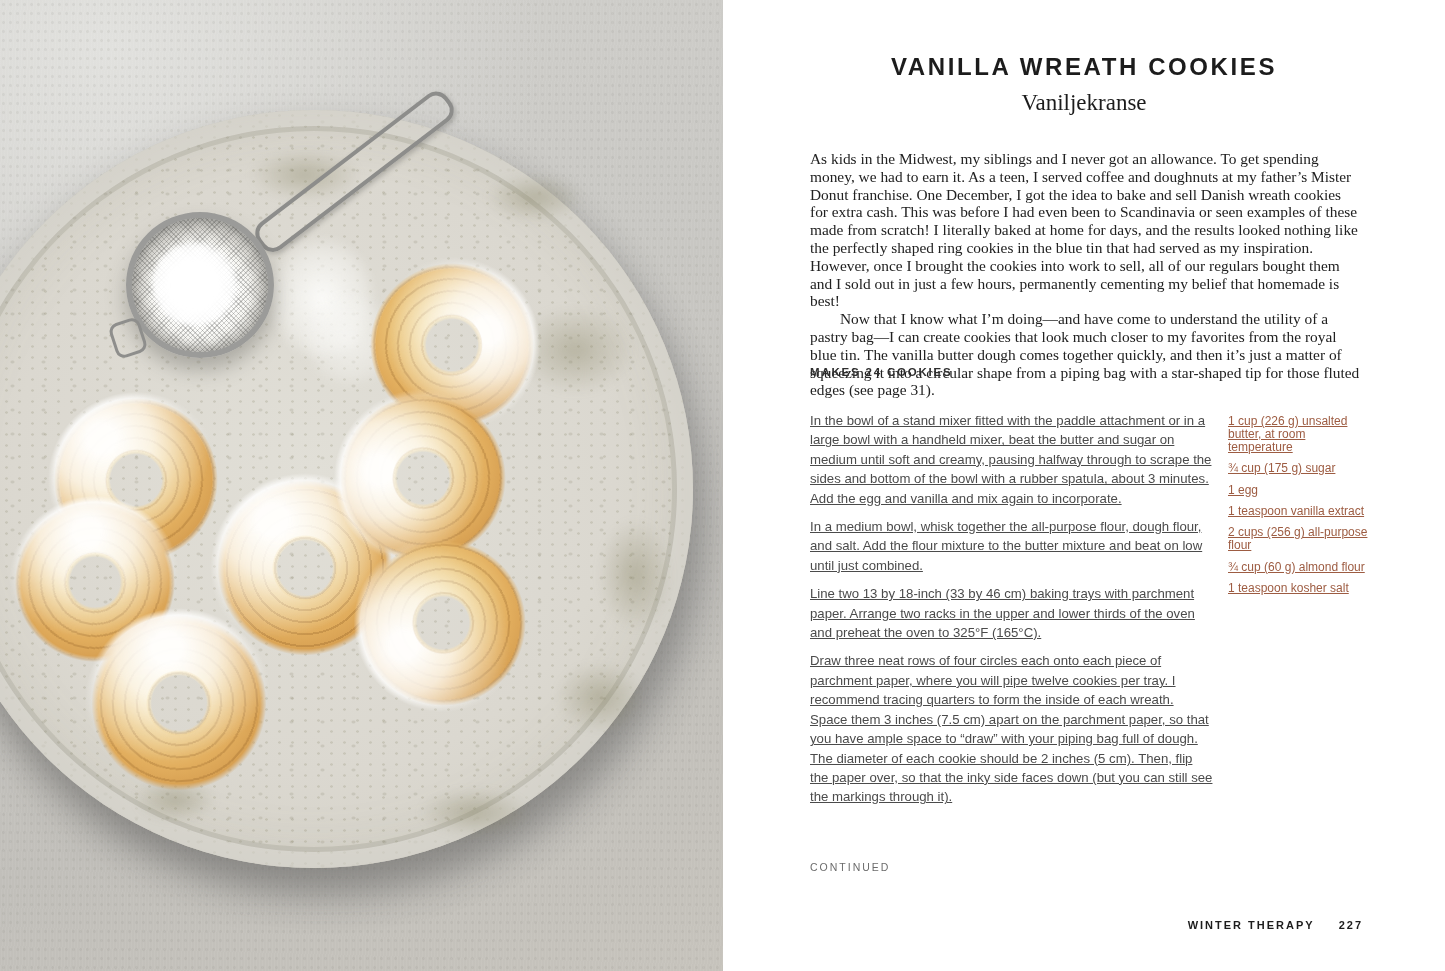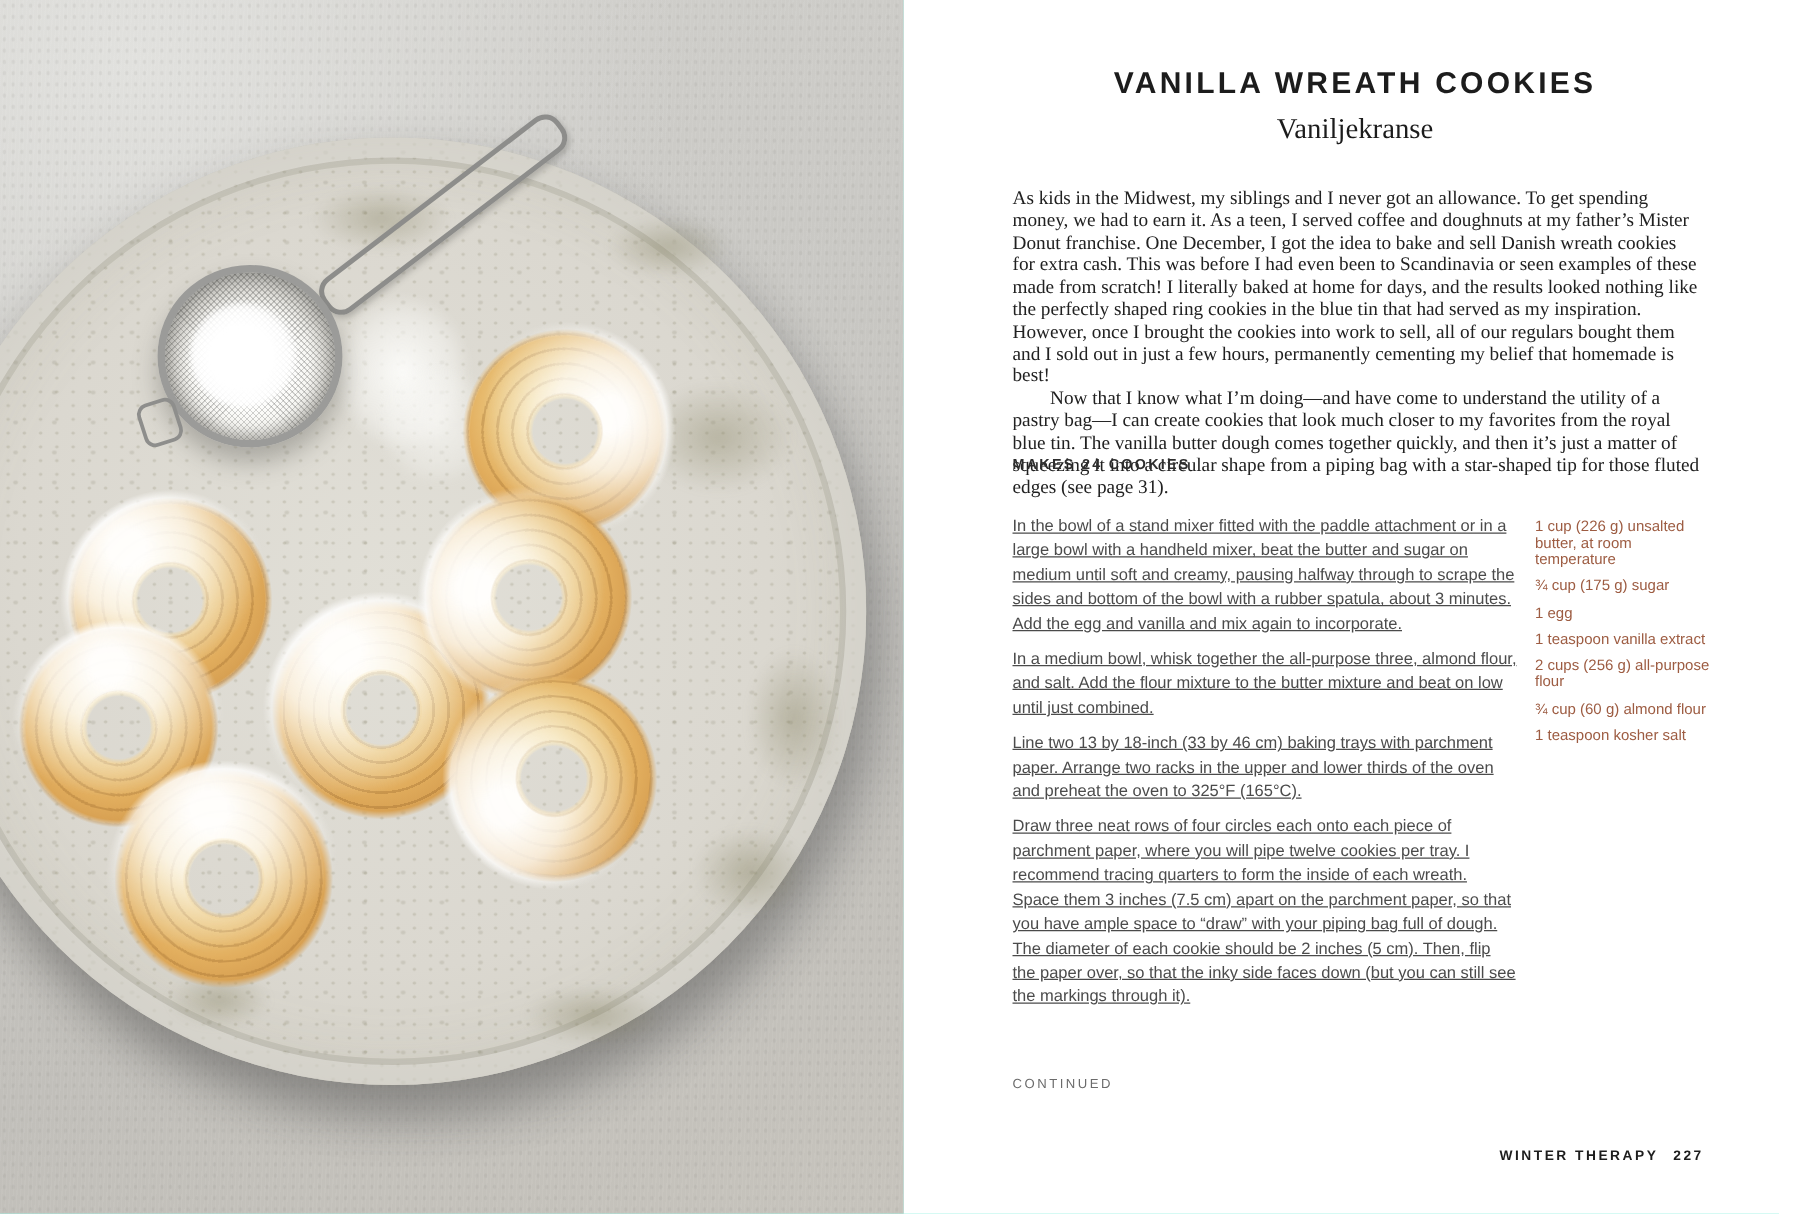--- a/index.html
+++ b/index.html
@@ -63,23 +63,23 @@
   .page-header{position:absolute;left:0;top:53px;width:100%;text-align:center;}
   .title{margin:0;font-family:"Liberation Sans",sans-serif;font-weight:bold;font-size:24px;letter-spacing:2.6px;color:#1c1c1c;}
   .subtitle{margin-top:9px;font-family:"Liberation Serif",serif;font-size:23px;color:#1c1c1c;}
   .intro{position:absolute;left:87px;top:150px;width:552px;font-family:"Liberation Serif",serif;font-size:15.4px;line-height:17.8px;color:#212121;text-align:left;}
   .intro p{margin:0;}
   .intro p + p{text-indent:30px;}
   .yield{position:absolute;left:87px;top:366px;font-weight:bold;font-size:11.5px;letter-spacing:1.8px;color:#2e2e2e;}
   .steps{position:absolute;left:87px;top:411px;width:404px;font-size:13.2px;line-height:19.4px;color:#4b4b4b;}
   .steps p{margin:0 0 9px 0;text-decoration:underline;}
   .ingredients{position:absolute;left:505px;top:415px;width:142px;font-size:12px;line-height:12.9px;color:#9d5c42;}
-  .ingredients p{margin:0 0 8.5px 0;}
+  .ingredients p{margin:0 0 8.5px 0;text-decoration:underline;}
   .continued{position:absolute;left:87px;top:861px;font-size:10.5px;letter-spacing:2px;color:#6b6b6b;}
-  .page-footer{position:absolute;right:82px;top:919px;display:flex;gap:12px;align-items:baseline;
+  .page-footer{position:absolute;right:82px;top:919px;display:flex;gap:24px;align-items:baseline;
     font-weight:bold;font-size:11px;letter-spacing:2px;color:#1d1d1d;}
 </style>
 </head>
 <body>
 
 <div class="spread">
 
   <div class="photo">
     <div class="plate"></div>
     <div class="blotch" style="left:230px;top:140px;width:150px;height:70px;"></div>
@@ -137,21 +137,21 @@
 
     <div class="intro">
         <p class="intro-p">As kids in the Midwest, my siblings and I never got an allowance. To get spending money, we had to earn it. As a teen, I served coffee and doughnuts at my father’s Mister Donut franchise. One December, I got the idea to bake and sell Danish wreath cookies for extra cash. This was before I had even been to Scandinavia or seen examples of these made from scratch! I literally baked at home for days, and the results looked nothing like the perfectly shaped ring cookies in the blue tin that had served as my inspiration. However, once I brought the cookies into work to sell, all of our regulars bought them and I sold out in just a few hours, permanently cementing my belief that homemade is best!</p>
         <p class="intro-p">Now that I know what I’m doing—and have come to understand the utility of a pastry bag—I can create cookies that look much closer to my favorites from the royal blue tin. The vanilla butter dough comes together quickly, and then it’s just a matter of squeezing it into a circular shape from a piping bag with a star-shaped tip for those fluted edges (see page 31).</p>
       </div>
 
     <div class="yield">MAKES 24 COOKIES</div>
 
     <div class="steps">
         <p class="step">In the bowl of a stand mixer fitted with the paddle attachment or in a large bowl with a handheld mixer, beat the butter and sugar on medium until soft and creamy, pausing halfway through to scrape the sides and bottom of the bowl with a rubber spatula, about 3 minutes. Add the egg and vanilla and mix again to incorporate.</p>
-        <p class="step">In a medium bowl, whisk together the all-purpose three, almond flour, and salt. Add the flour mixture to the butter mixture and beat on low until just combined.</p>
+        <p class="step">In a medium bowl, whisk together the all-purpose flour, dough flour, and salt. Add the flour mixture to the butter mixture and beat on low until just combined.</p>
         <p class="step">Line two 13 by 18-inch (33 by 46 cm) baking trays with parchment paper. Arrange two racks in the upper and lower thirds of the oven and preheat the oven to 325°F (165°C).</p>
         <p class="step">Draw three neat rows of four circles each onto each piece of parchment paper, where you will pipe twelve cookies per tray. I recommend tracing quarters to form the inside of each wreath. Space them 3 inches (7.5 cm) apart on the parchment paper, so that you have ample space to “draw” with your piping bag full of dough. The diameter of each cookie should be 2 inches (5 cm). Then, flip the paper over, so that the inky side faces down (but you can still see the markings through it).</p>
       </div>
 
     <div class="ingredients">
         <p class="ingredient">1 cup (226 g) unsalted butter, at room temperature</p>
         <p class="ingredient">¾ cup (175 g) sugar</p>
         <p class="ingredient">1 egg</p>
         <p class="ingredient">1 teaspoon vanilla extract</p>
         <p class="ingredient">2 cups (256 g) all-purpose flour</p>

